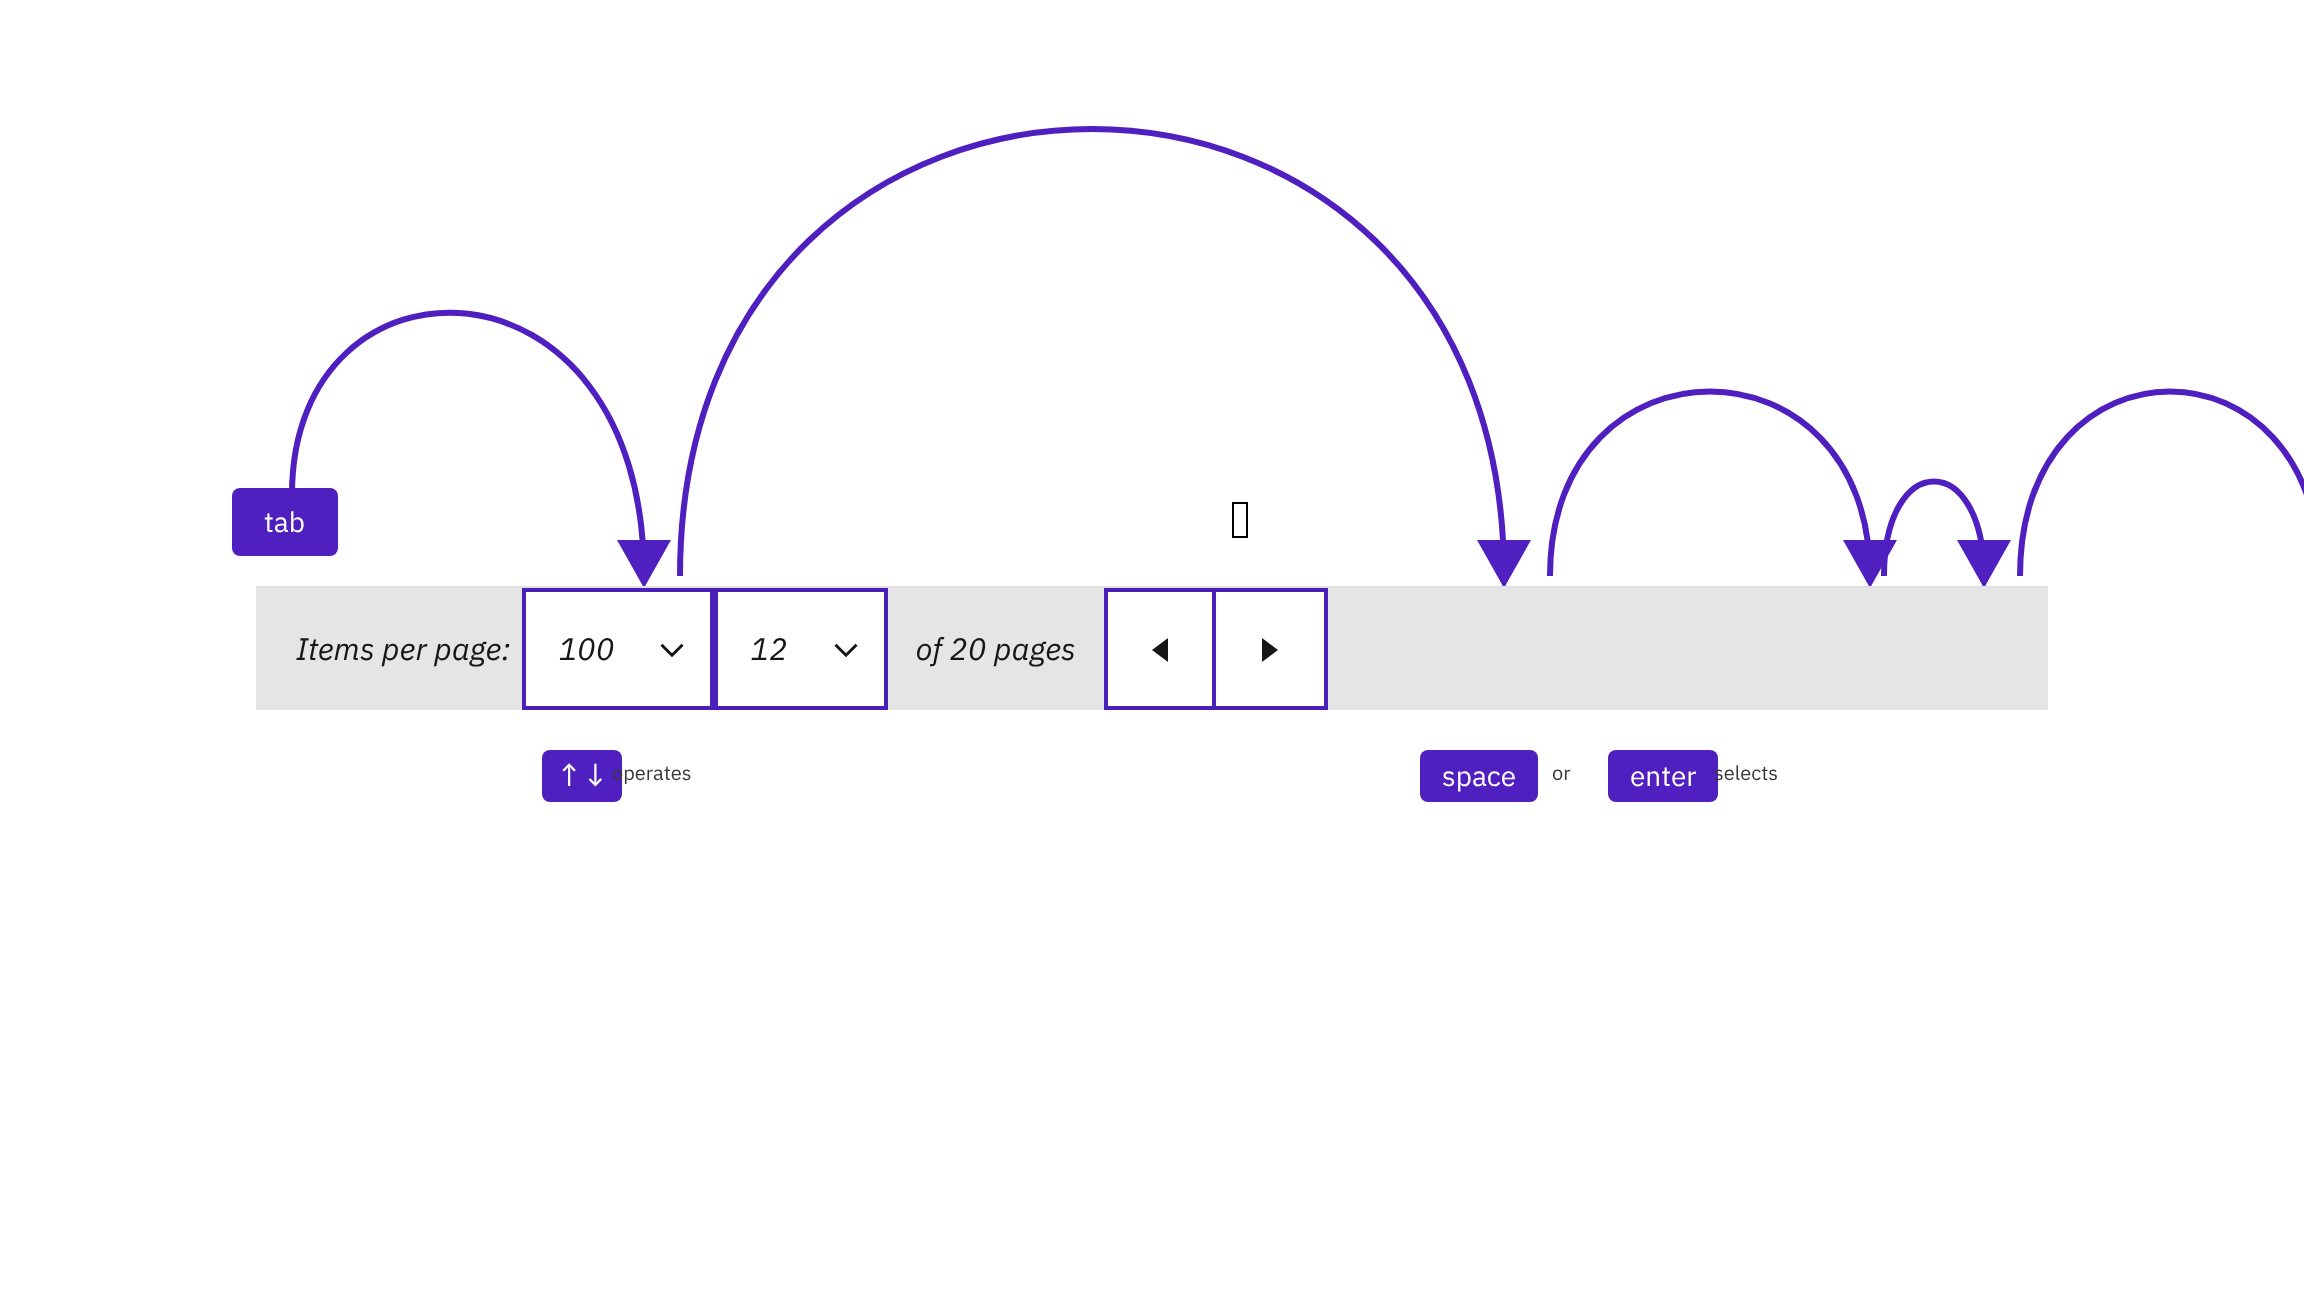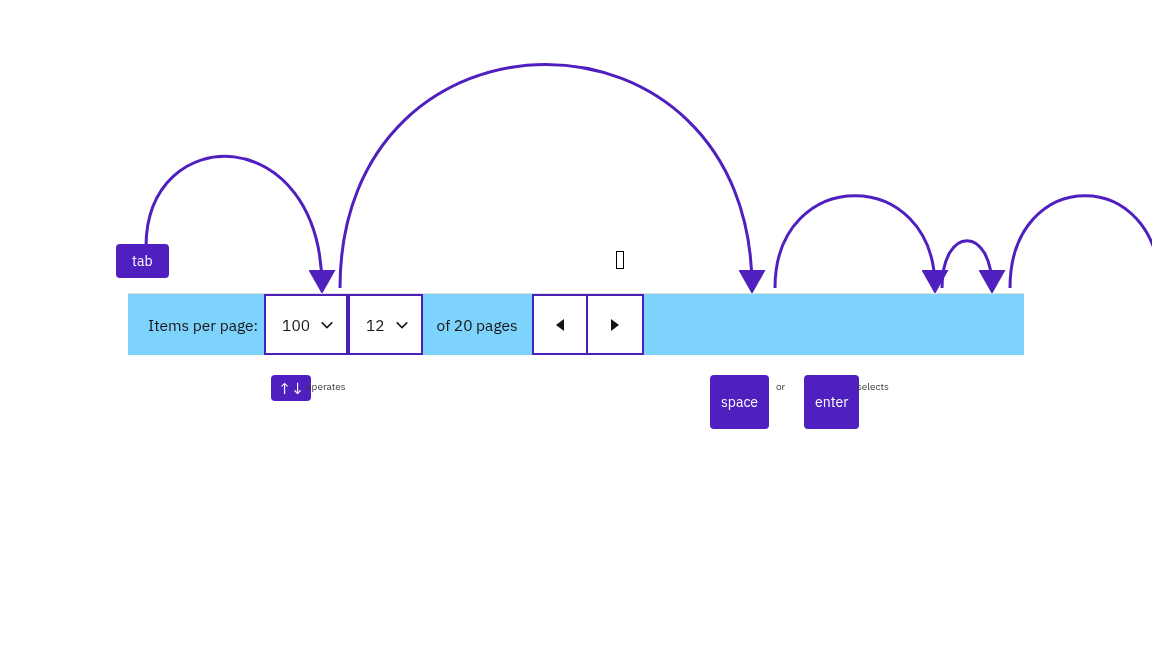--- a/index.html
+++ b/index.html
@@ -17,47 +17,48 @@
     left: 0; top: 0;
     width: 1152px; height: 488px;
   }
   
   .pager {
     position: absolute;
     left: 128px;
     top: 293px;
     width: 896px;
     height: 62px;
-    background: #7dd3fc;
+    background: #e5e5e5;
     border-top: 1px solid #e0e0e0;
     display: flex;
     align-items: stretch;
     font-size: 15.5px;
     color: #161616;
+    font-style: italic;
   }
   .pager .segment {
     display: flex;
     align-items: center;
     height: 100%;
   }
   .items-label { padding: 0 0 0 20px; }
   .summary {
     flex: 1 1 auto;
     padding: 0 24px;
     color: #525252;
   }
   .page-of { padding: 0 14px; }
   .select-like {
     background: #ffffff;
     border: 2px solid #4b20b8;
     height: 100%;
     display: flex;
     align-items: center;
     padding: 0 12px 0 16px;
-    gap: 10px;
+    gap: 22px;
     cursor: pointer;
   }
   .select-like span { font-size: 15.5px; color: #161616; }
   .chev {
     width: 14px; height: 14px;
     display: inline-flex; align-items: center; justify-content: center;
   }
   .nav-btn {
     width: 56px;
     height: 100%;
@@ -75,21 +76,21 @@
   
   .badge {
     position: absolute;
     background: #4f1fc0;
     color: #ffffff;
     border-radius: 4px;
     font-size: 14px;
     display: inline-flex;
     align-items: center;
     justify-content: center;
-    padding: 20px 11px;
+    padding: 6px 11px;
     line-height: 1;
   }
   .hint-text {
     position: absolute;
     font-size: 10px;
     color: #393939;
   }
   
   svg.arcs {
     position: absolute;

